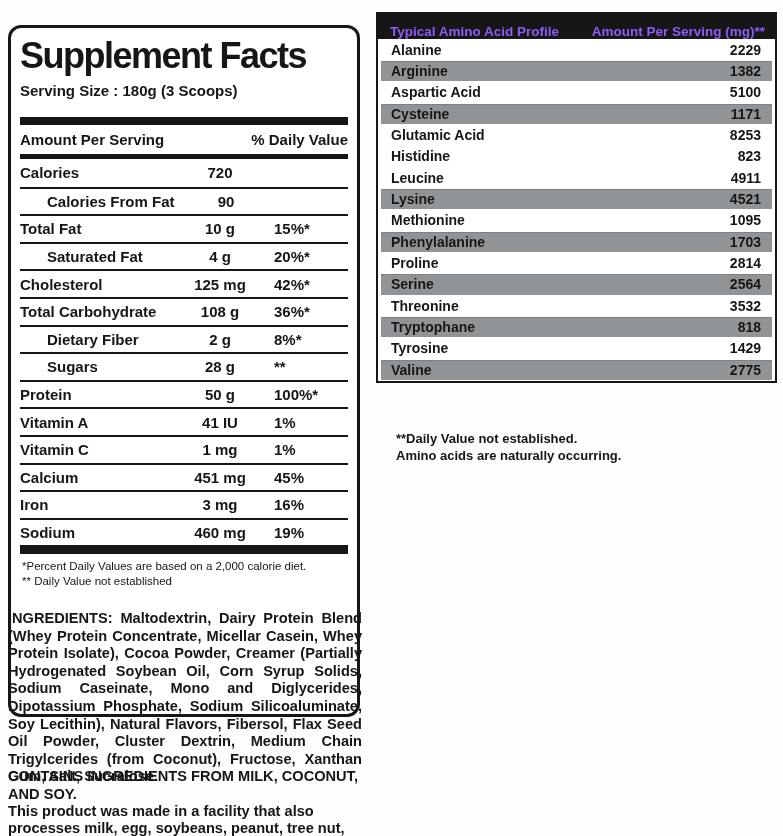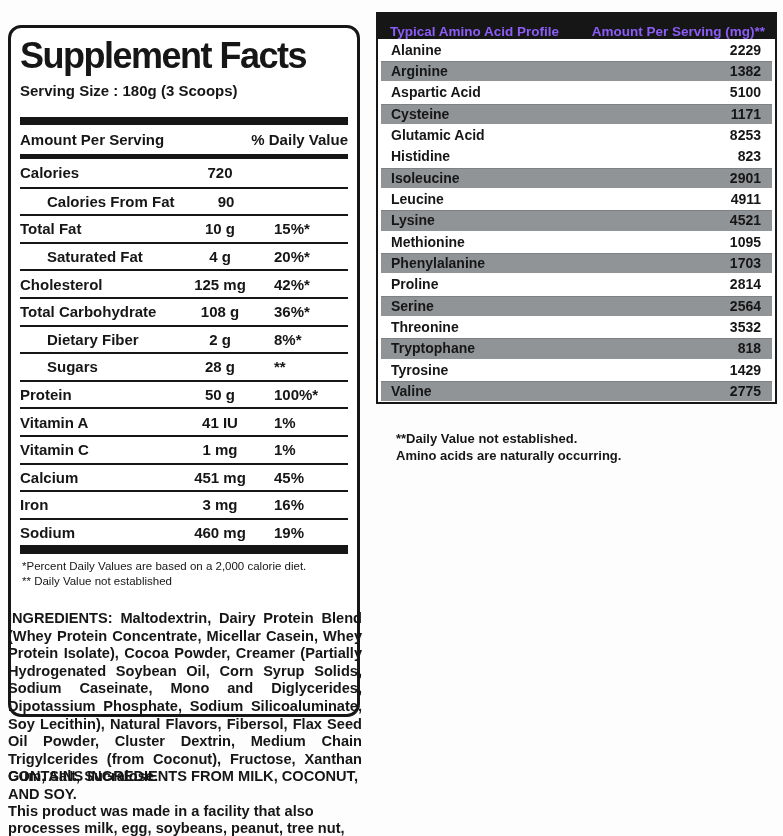--- a/index.html
+++ b/index.html
@@ -226,24 +226,20 @@
           <span>Glutamic Acid</span>
           <span>8253</span>
         </div>
 
 
         <div class="amino-row">
           <span>Histidine</span>
           <span>823</span>
         </div>
 
-        <div class="amino-row alt">
-          <span>Isoleucine</span>
-          <span>2901</span>
-        </div>
 
         <div class="amino-row">
           <span>Leucine</span>
           <span>4911</span>
         </div>
 
         <div class="amino-row alt">
           <span>Lysine</span>
           <span>4521</span>
         </div>

